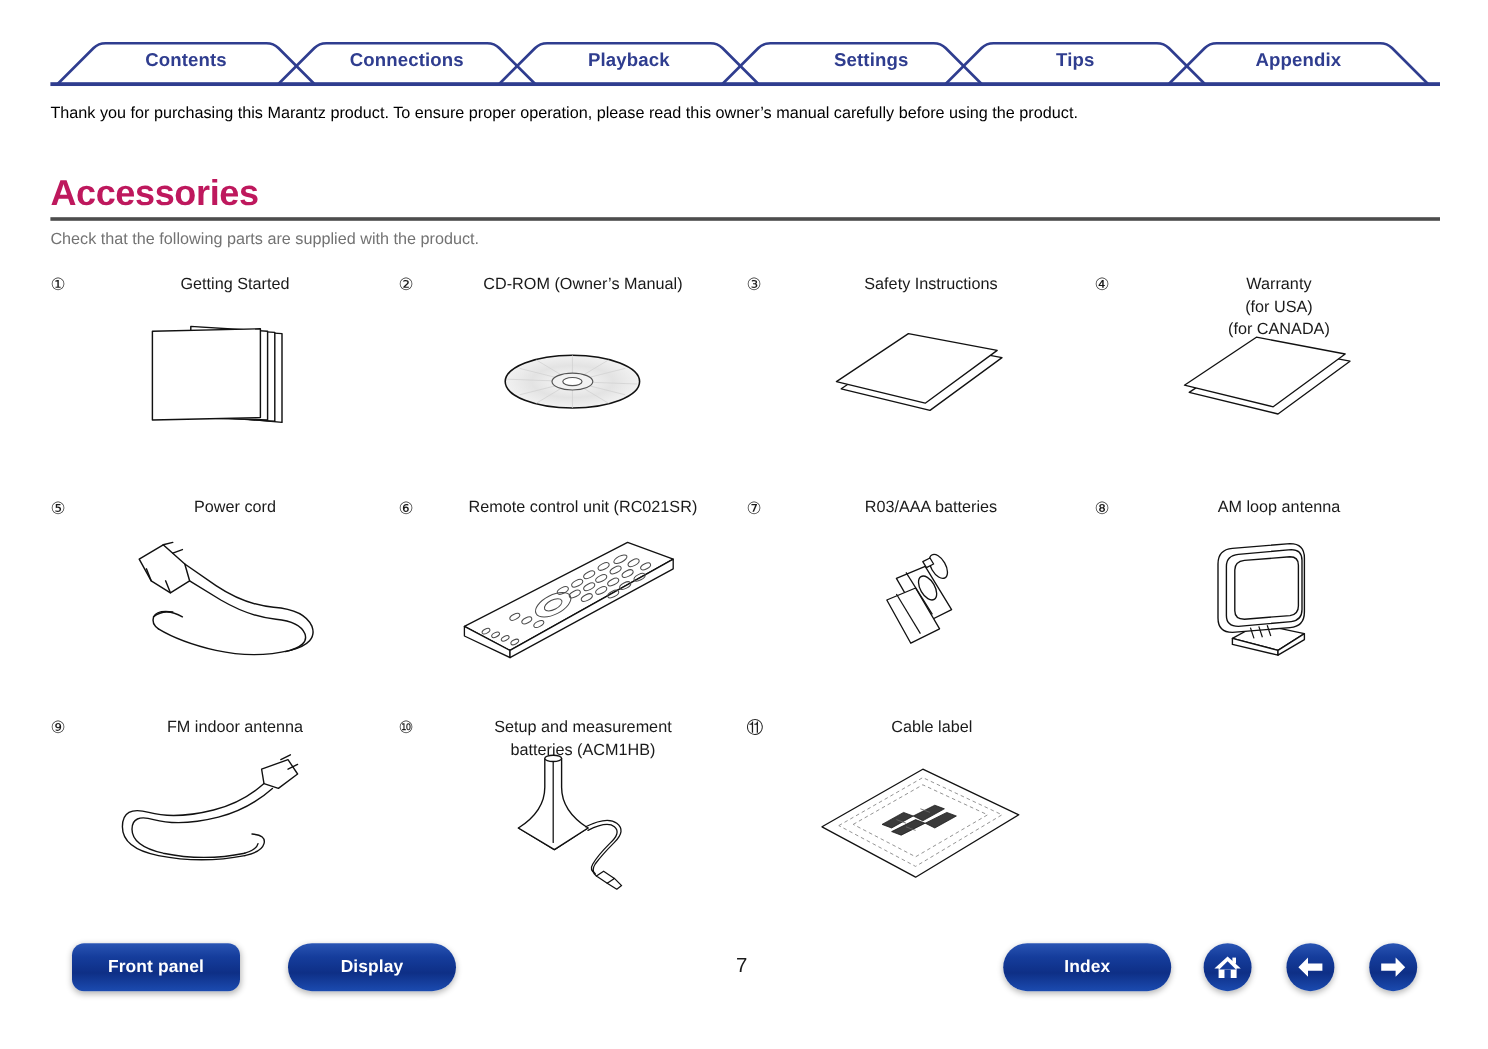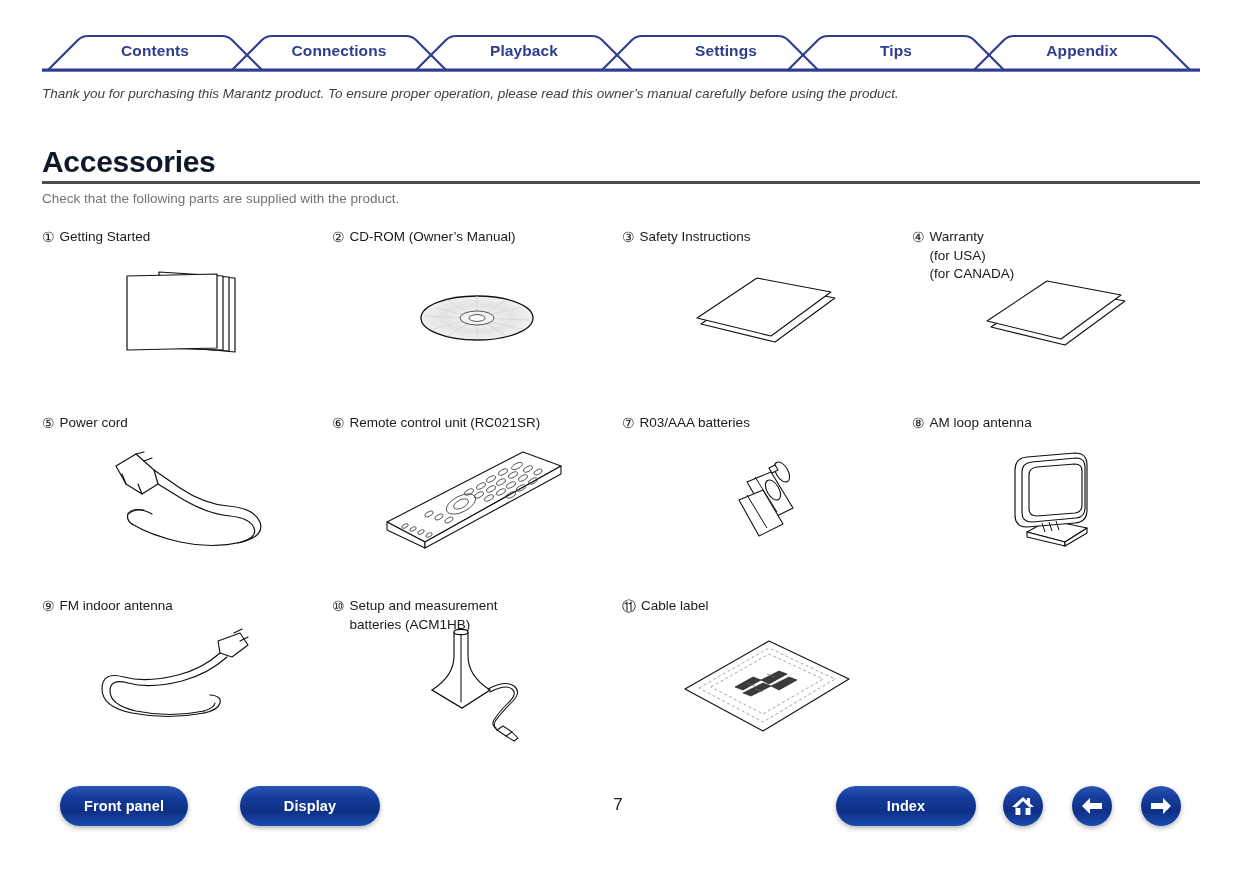--- a/index.html
+++ b/index.html
@@ -38,32 +38,31 @@
   }
 
   
   .intro {
     position: absolute;
     left: 42px;
     top: 84px;
     width: 1160px;
     font-size: 13.5px;
     line-height: 19px;
-    color: #404040;
-    font-style: italic;
+    color: #000000;
   }
 
   
   .section-title {
     position: absolute;
     left: 42px;
     top: 145px;
     font-size: 30px;
     font-weight: bold;
-    color: #0f172a;
+    color: #be185d;
     letter-spacing: -0.3px;
   }
   .section-rule {
     position: absolute;
     left: 42px;
     top: 181px;
     width: 1158px;
     height: 3px;
     background: #4d4d4d;
   }
@@ -95,21 +94,21 @@
     display: flex;
     align-items: flex-start;
     gap: 5px;
   }
   .acc-num {
     flex: 0 0 auto;
     font-size: 14px;
     line-height: 18.5px;
     color: #1a1a1a;
   }
-  .acc-text { flex: 1 1 auto; }
+  .acc-text { flex: 1 1 auto; text-align: center; }
   .acc-art {
     margin-top: 6px;
     height: 125px;
     display: flex;
     align-items: center;
     justify-content: center;
   }
   .acc-art svg { display: block; overflow: visible; }
 
   
@@ -464,21 +463,21 @@
             <path d="M 90 47 L 98 50"></path>
             <path d="M 78 62 L 86 65"></path>
           </g>
         </svg>
       </div>
     </div>
   </div>
 </div>
 
 <div class="bottombar">
-  <div class="pill" style="left:60px;  width:128px;">Front panel</div>
+  <div class="pill" style="left:60px;  width:140px;border-radius:10px;">Front panel</div>
   <div class="pill" style="left:240px; width:140px;">Display</div>
 
   <div class="pagenum">7</div>
 
   <div class="pill" style="left:836px; width:140px;text-align:center;">Index</div>
 
   <div class="circbtn" style="left:1003px;">
     <svg width="26" height="26" viewBox="0 0 26 26">
       <path d="M 13 4 L 24 14 L 20.5 14 L 20.5 22 L 5.5 22 L 5.5 14 L 2 14 Z" fill="#ffffff"></path>
       <rect x="17" y="5" width="3" height="5" fill="#ffffff"></rect>

